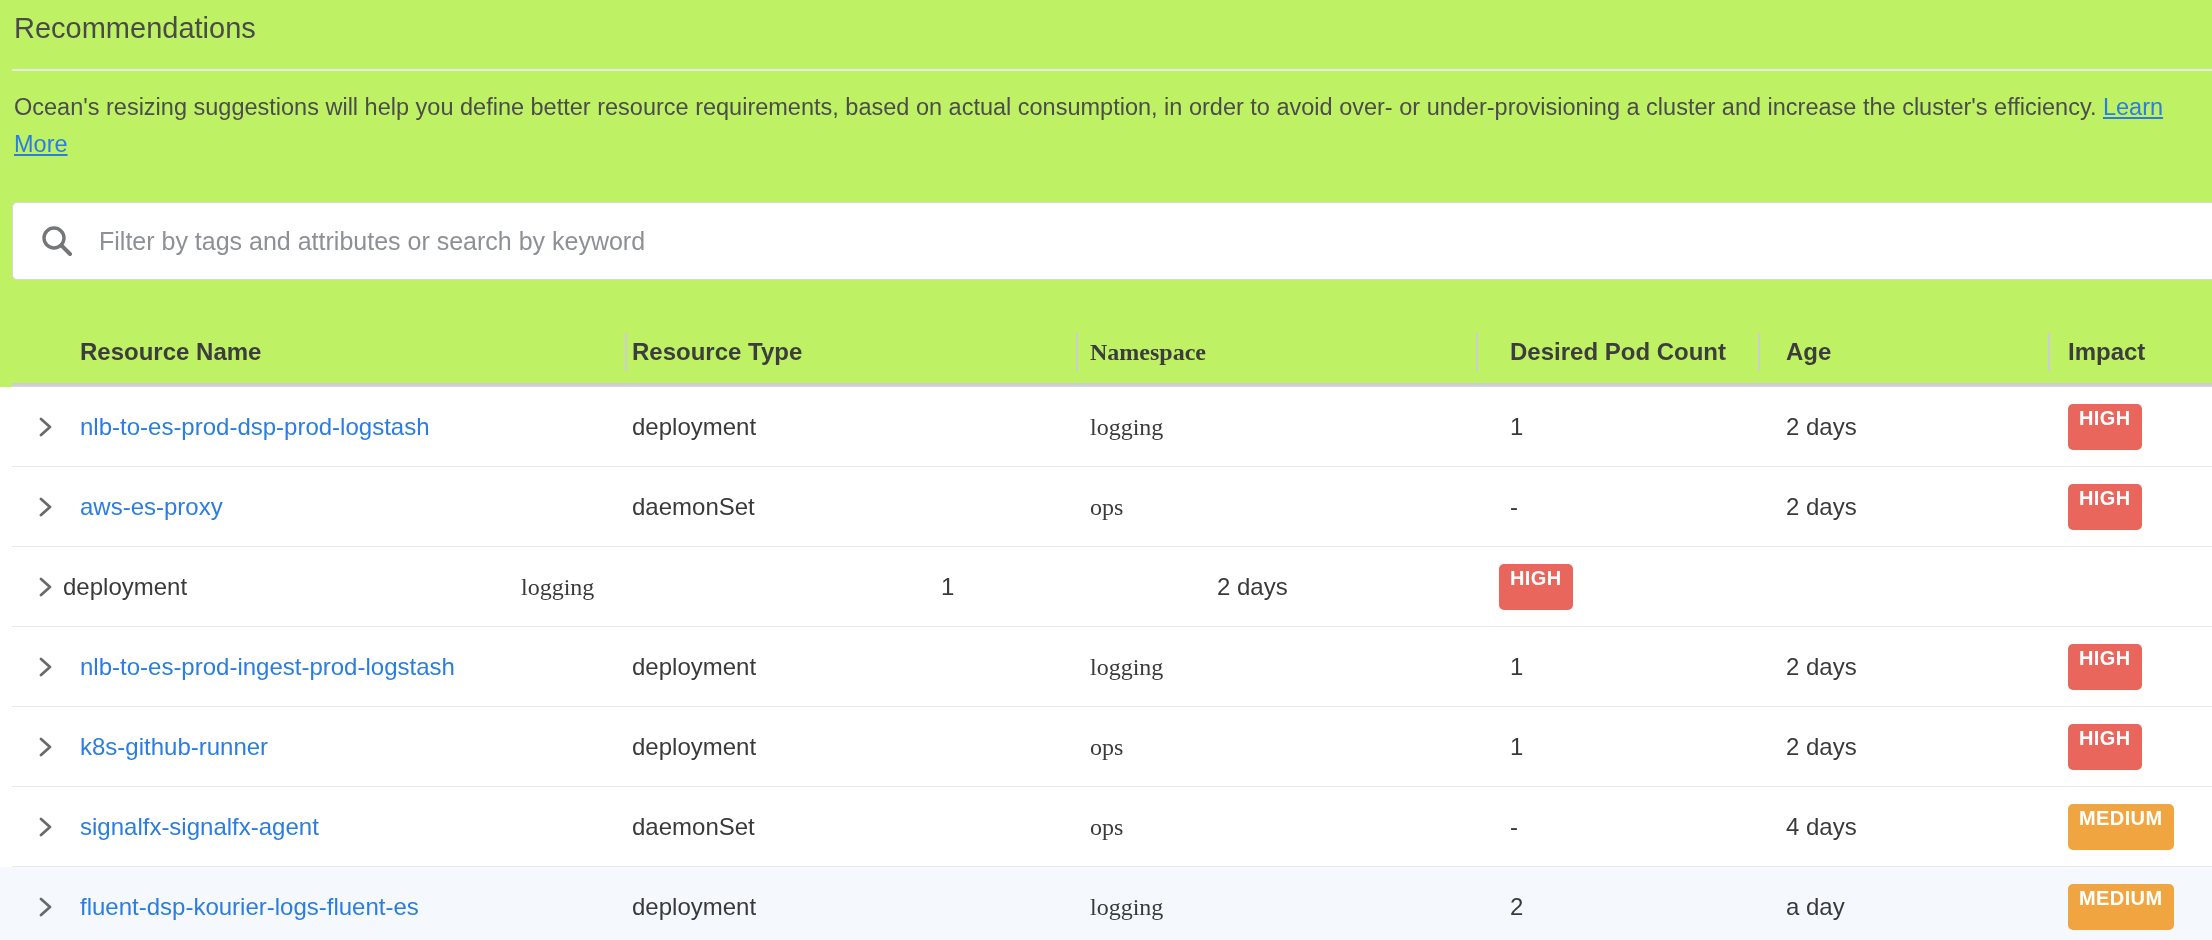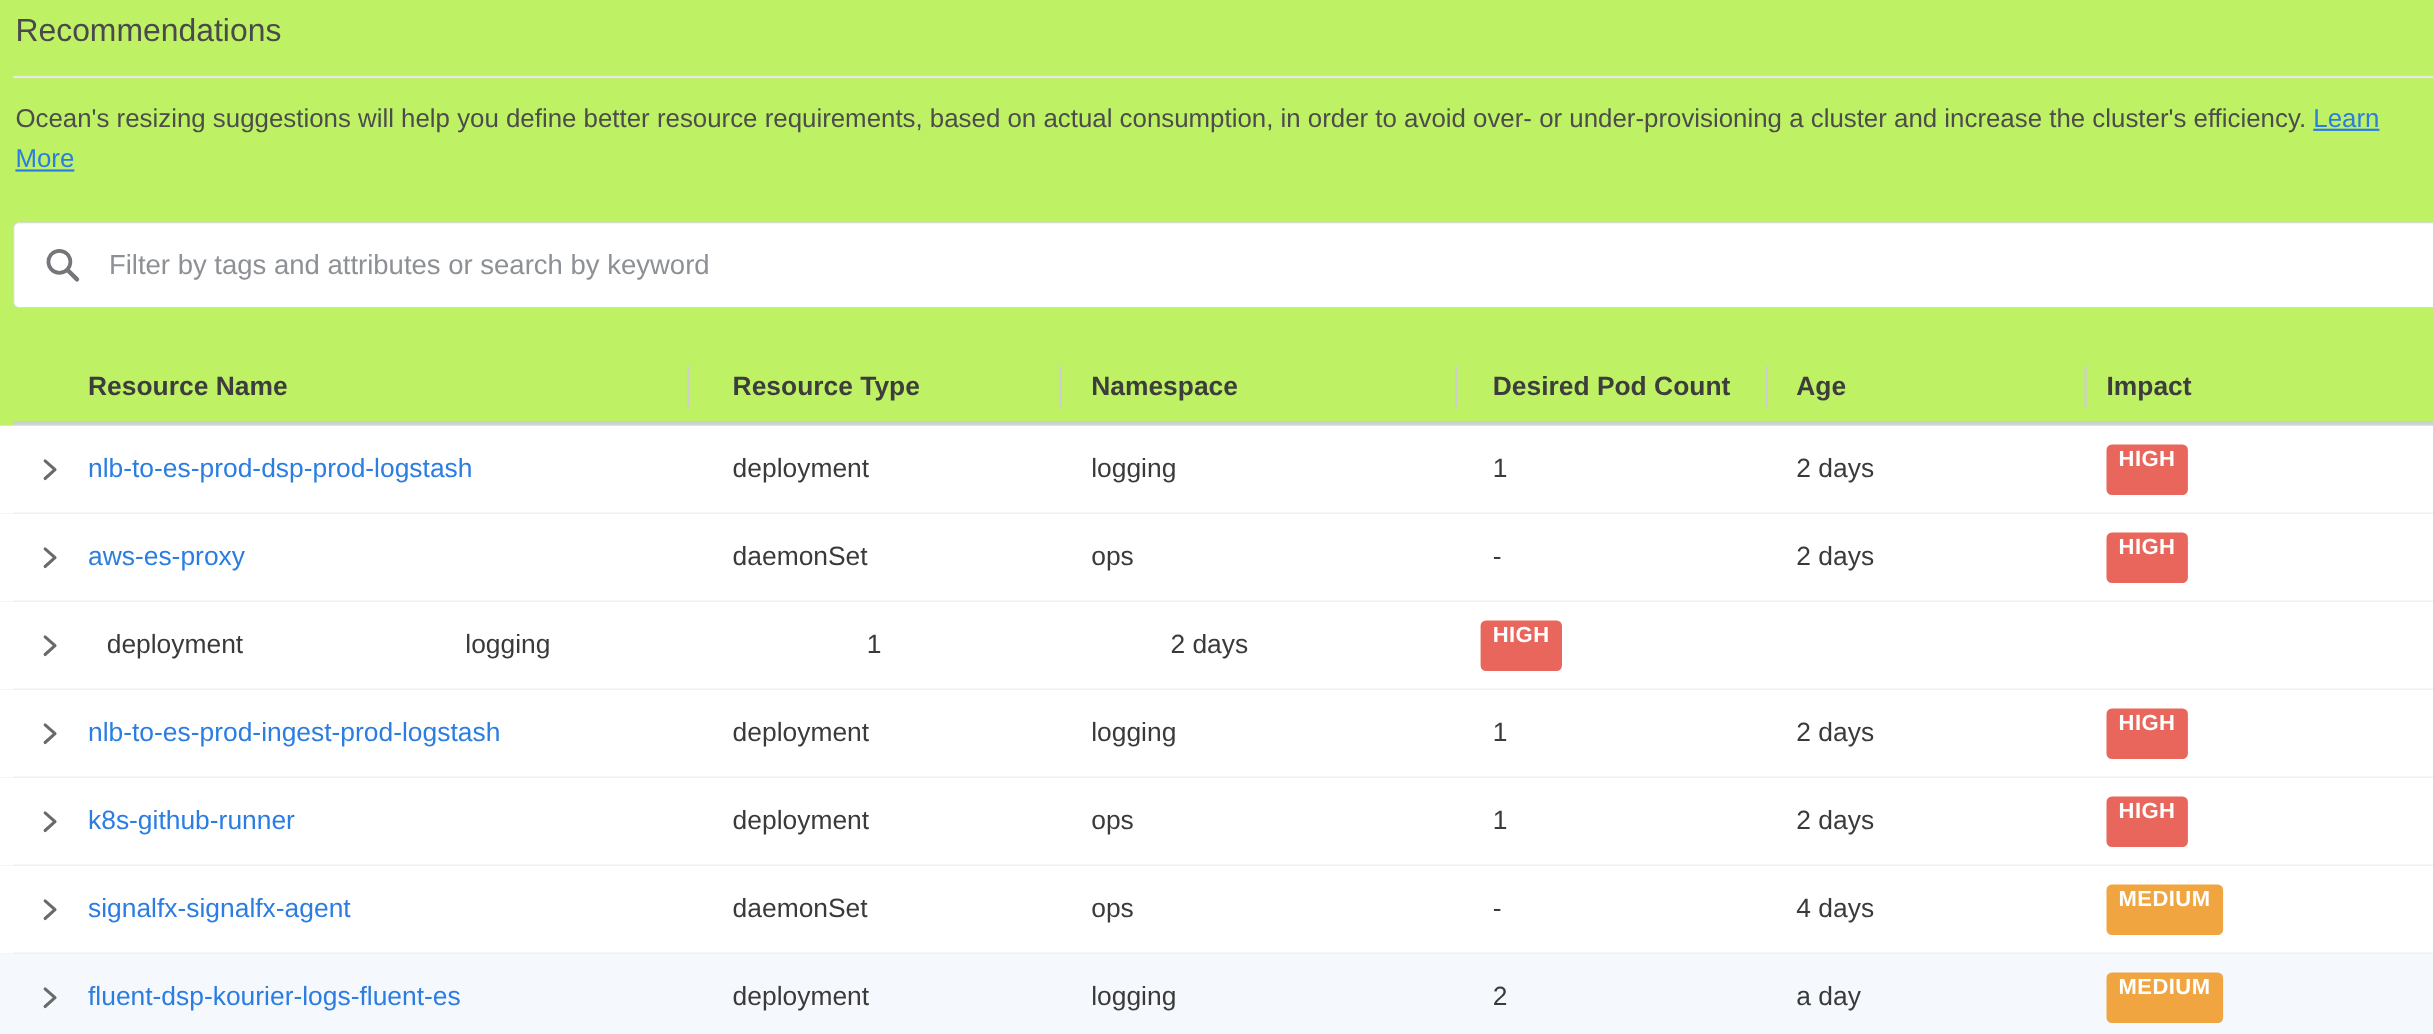--- a/index.html
+++ b/index.html
@@ -101,22 +101,22 @@
     font-size:24px;
     color:#3a3a3a;
     box-sizing:border-box;
     display:flex;
     align-items:center;
     height:80px;
   }
   
   .col-exp{width:56px;justify-content:flex-end;}
   .col-name{width:569px;padding-left:24px;}
-  .col-type{width:338px;padding-left:41px;}
-  .col-ns{width:360px;padding-left:29px;}
+  .col-type{width:451px;padding-left:7px;}
+  .col-ns{width:400px;padding-left:14px;font-family:Liberation Serif, serif;}
   .col-pods{width:282px;padding-left:34px;}
   .col-age{width:290px;padding-left:28px;}
   .col-impact{flex:1;padding-left:20px;}
   .rlink{
     color:#2b7de1;
     text-decoration:none;
     cursor:pointer;
   }
   .chev{display:block;cursor:pointer;}
   .badge{

